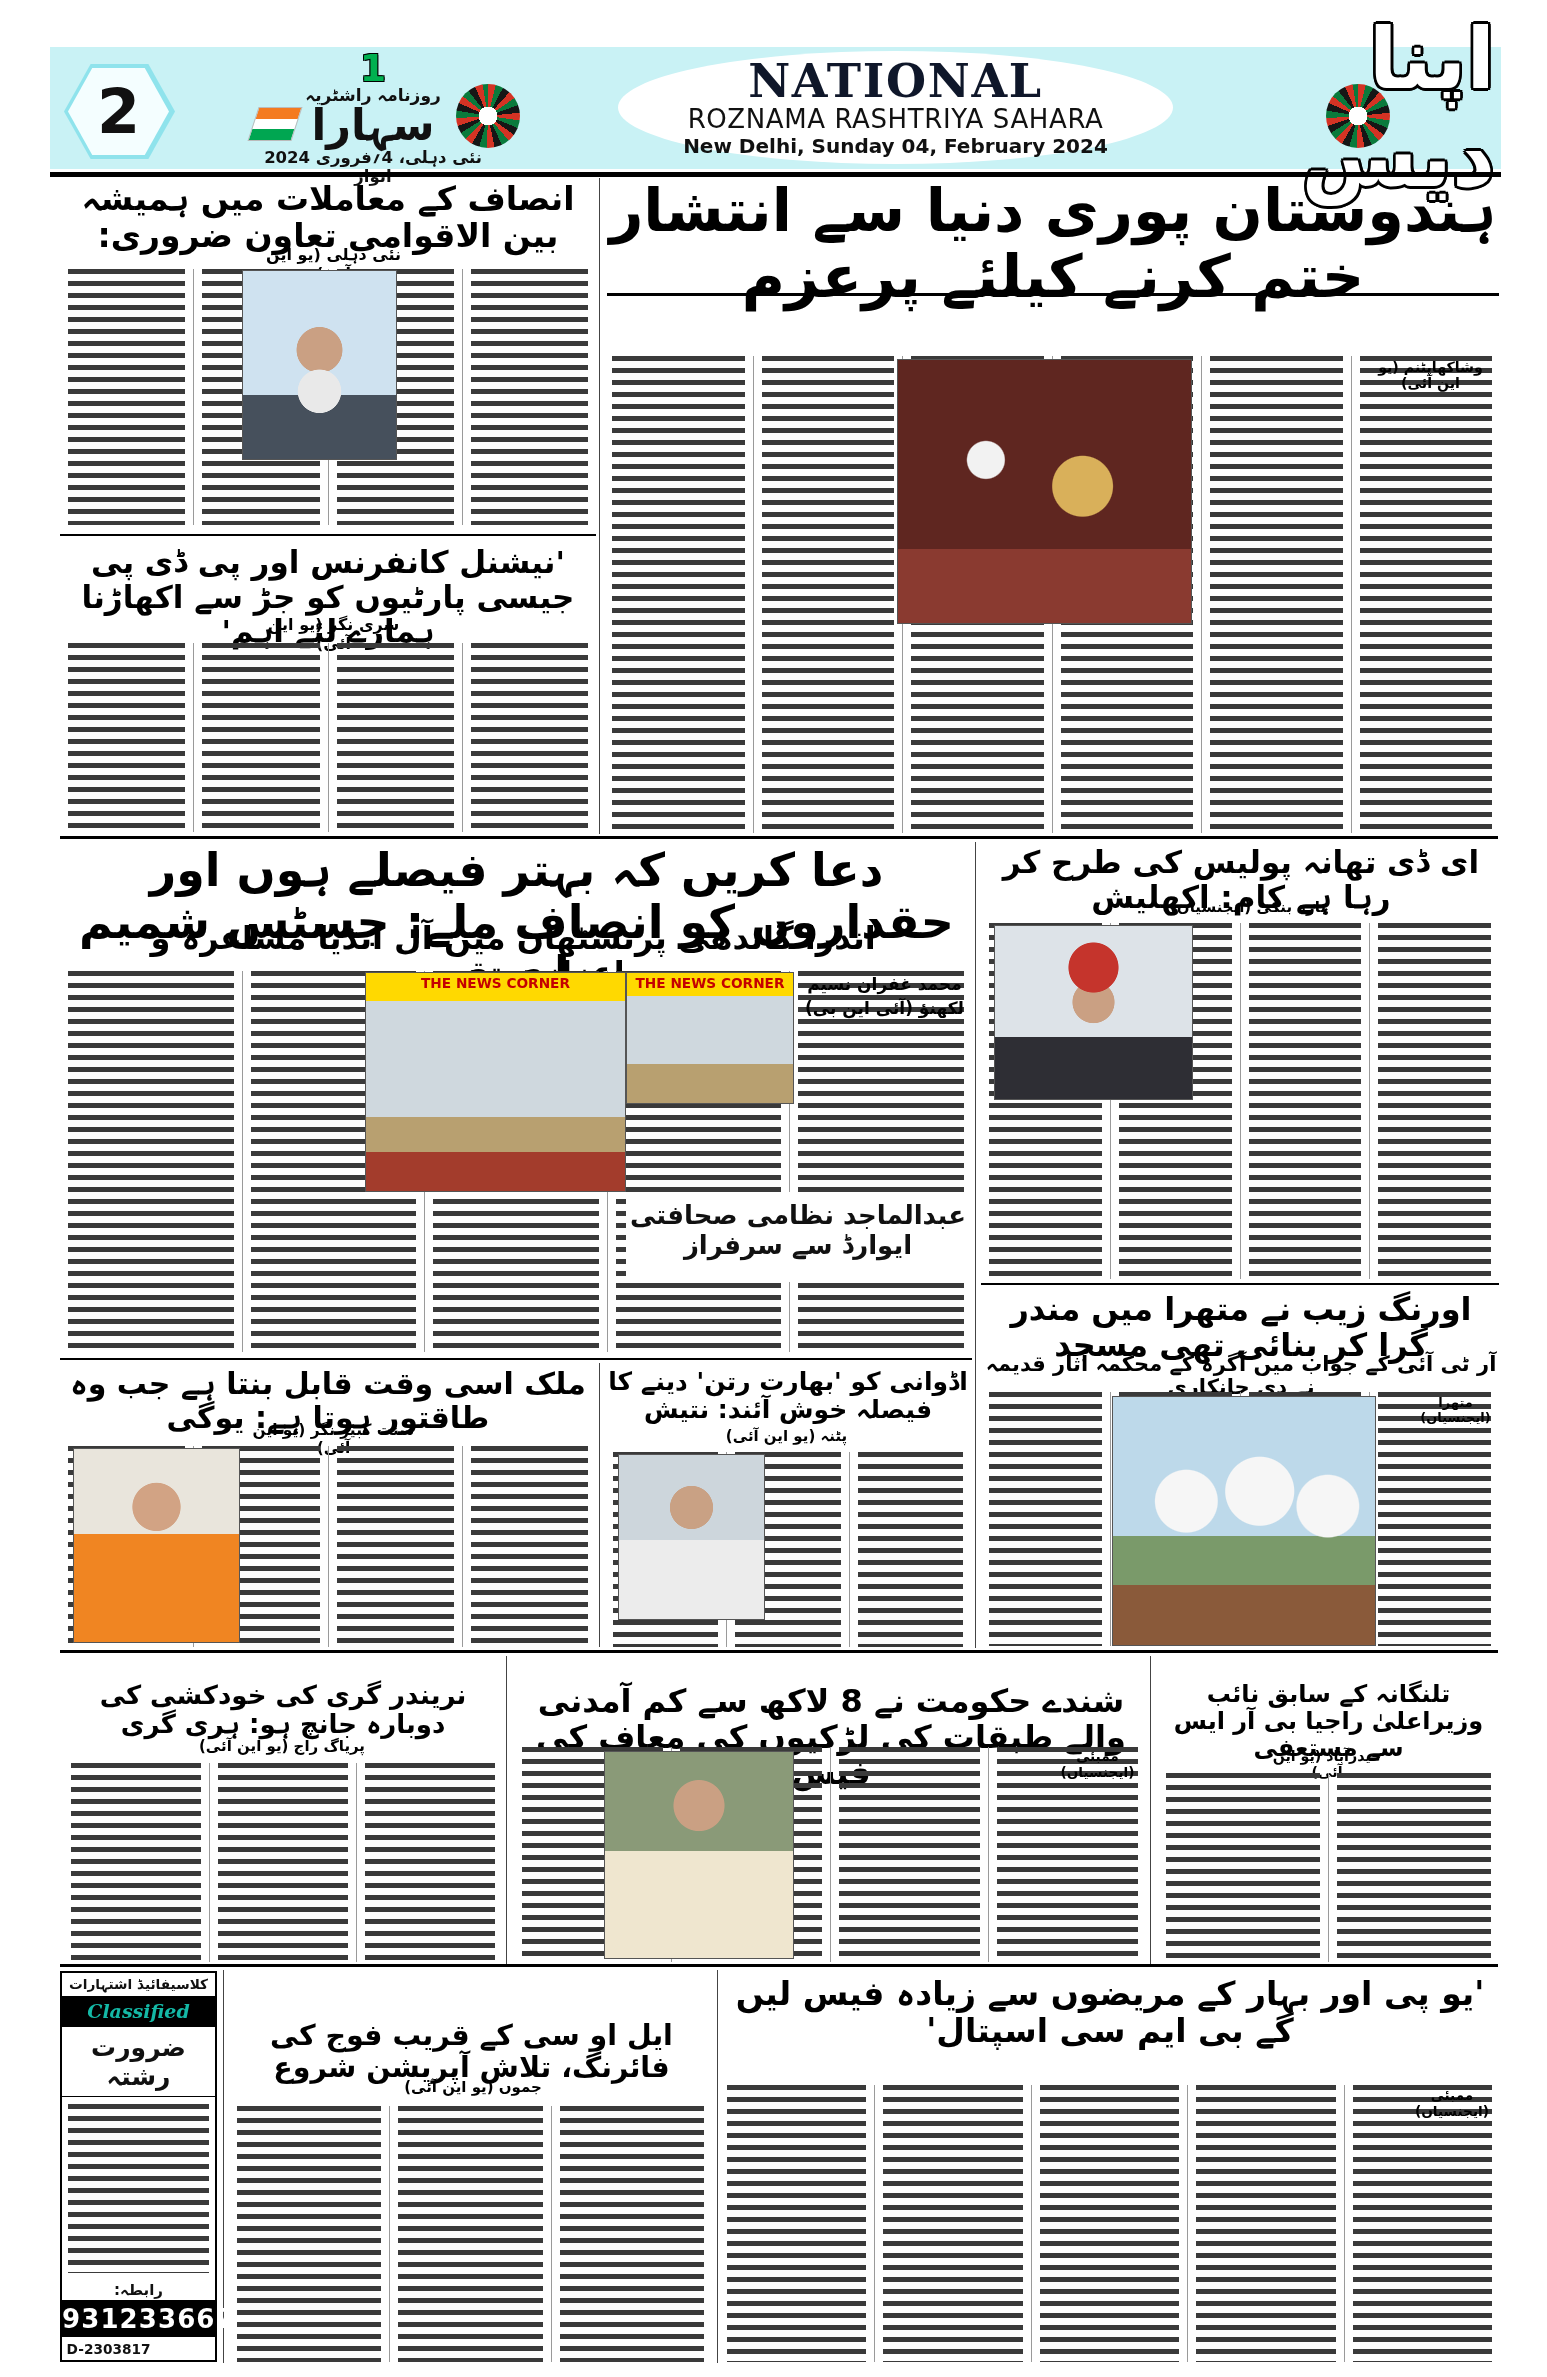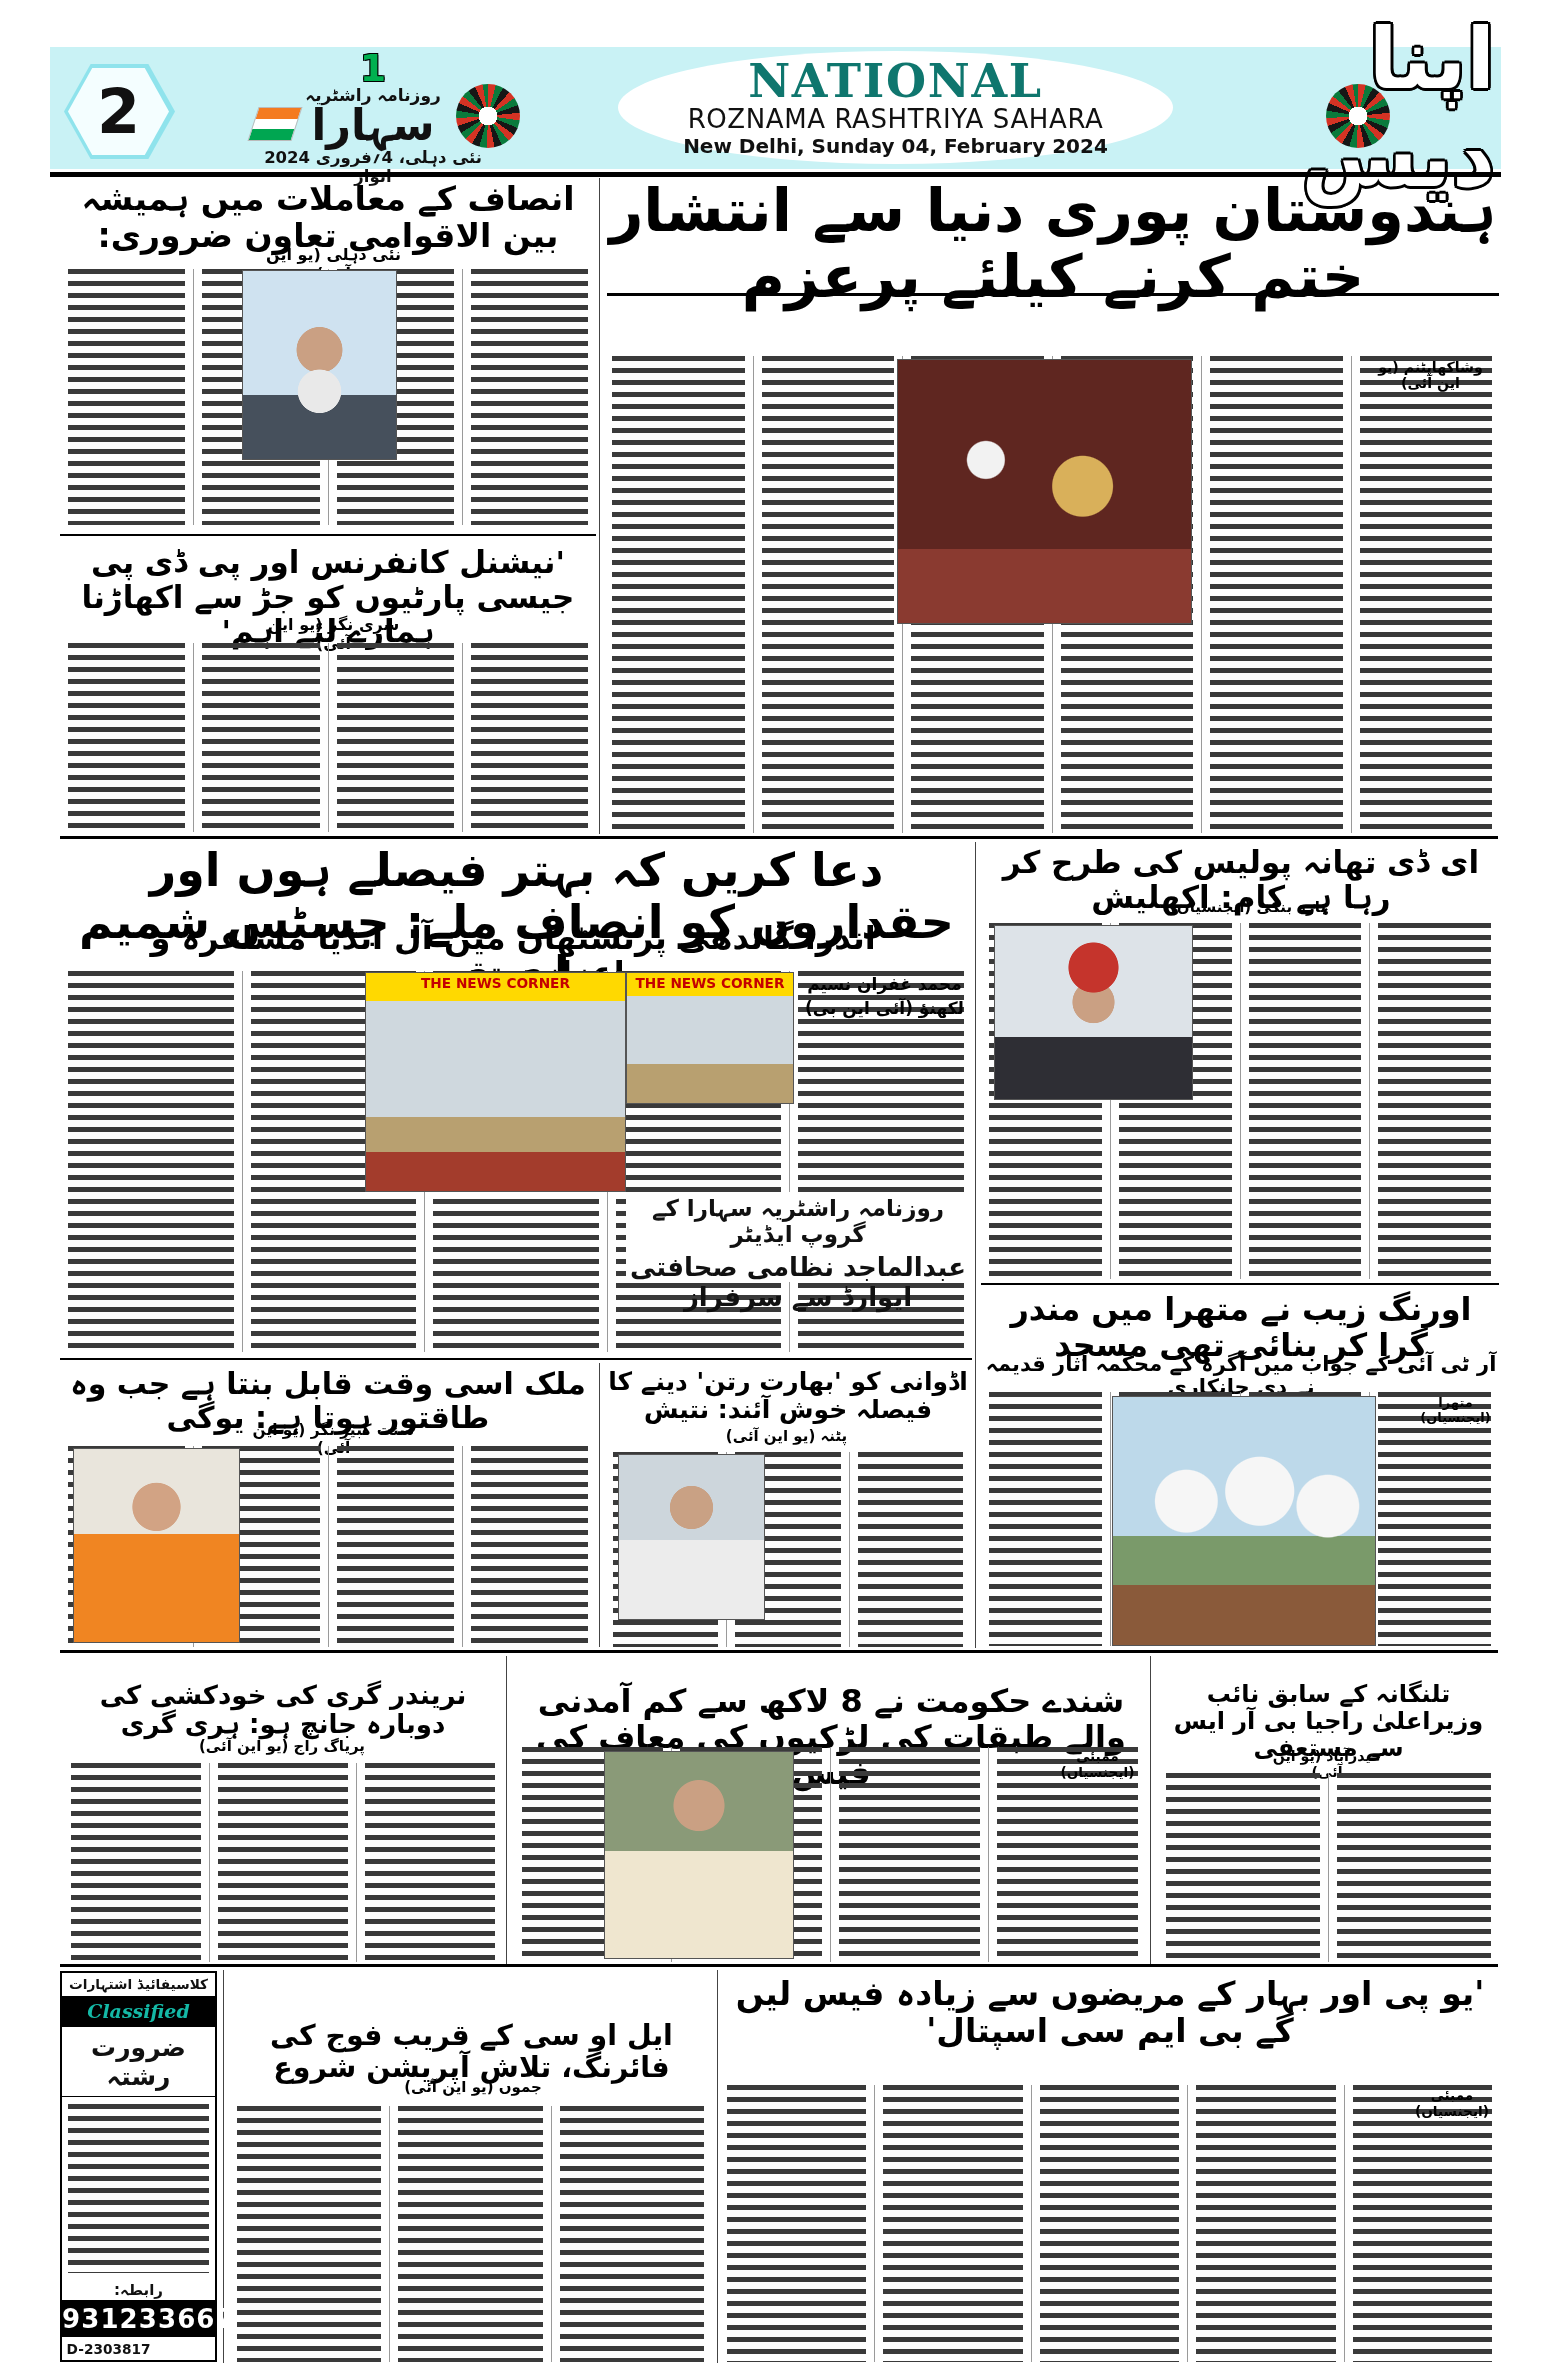--- a/index.html
+++ b/index.html
@@ -24,21 +24,21 @@
   #tricolor{left:253px;top:107px;width:42px;height:32px;
       background:linear-gradient(180deg,#f47b20 0 33%,#ffffff 33% 66%,#00a651 66% 100%);
       transform:skewX(-18deg);border:0.6px solid #bbb;}
   .pinwheel{border-radius:50%;
       background:radial-gradient(circle,#ffffff 0 21%,rgba(0,0,0,0) 21%),
       repeating-conic-gradient(#d43324 0 14deg,#0a7a3c 14deg 28deg,#161616 28deg 42deg);}
   #emblem-left{left:456px;top:84px;width:64px;height:64px;}
   #emblem-right{left:1326px;top:84px;width:64px;height:64px;}
   #center-oval{left:618px;top:51px;width:555px;height:113px;background:#fff;border-radius:50%;
       display:flex;flex-direction:column;align-items:center;justify-content:center;gap:2.3px;}
-  .nat{color:#0f766e;font-family:"DejaVu Serif",serif;font-size:46px;font-weight:bold;letter-spacing:1.7px;line-height:1;}
+  .nat{color:#0f172a;font-family:"DejaVu Serif",serif;font-size:46px;font-weight:bold;letter-spacing:1.7px;line-height:1;}
   .rrs{font-size:26px;line-height:1.05;letter-spacing:0.6px;}
   .date-en{font-size:20px;font-weight:bold;line-height:1.1;}
   #masthead-ur{left:1196px;top:54px;width:299px;height:108px;direction:rtl;
       display:flex;align-items:center;justify-content:center;
       font-size:84px;font-weight:900;color:#fff;
       text-shadow:2.3px 2.3px 0 #000,-2.3px -2.3px 0 #000,2.3px -2.3px 0 #000,-2.3px 2.3px 0 #000,0 2.8px 0 #000,0 -2.8px 0 #000,2.8px 0 0 #000,-2.8px 0 0 #000;}
   #header-rule{left:50px;top:172px;width:1451px;height:4.6px;background:#000;}
 
   
   .hl{position:absolute;direction:rtl;text-align:center;font-weight:800;line-height:1.12;color:#000;}
@@ -243,21 +243,20 @@
     <span class="banner">THE NEWS CORNER</span>
   </div>
   <div class="photo" id="mush-photo2">
     <span class="banner">THE NEWS CORNER</span>
   </div>
   <div class="by" id="mush-by">
     <div>محمد غفران نسیم</div>
     <div>لکھنؤ (آئی این بی)</div>
   </div>
   <div class="abs" id="mush-inner">
-    <div class="l1">روزنامہ راشٹریہ سہارا کے گروپ ایڈیٹر</div>
     <div class="l2">عبدالماجد نظامی صحافتی ایوارڈ سے سرفراز</div>
   </div>
 
   <div class="hrule" id="rule-yogi"></div>
   <div class="hl" id="yogi-hl">ملک اسی وقت قابل بنتا ہے جب وہ طاقتور ہوتا ہے: یوگی</div>
   <div class="by" id="yogi-by">سنت کبیر نگر (یو این آئی)</div>
   <div class="cols" id="yogi-body">
     <div class="col"></div>
     <div class="col"></div>
     <div class="col"></div>

